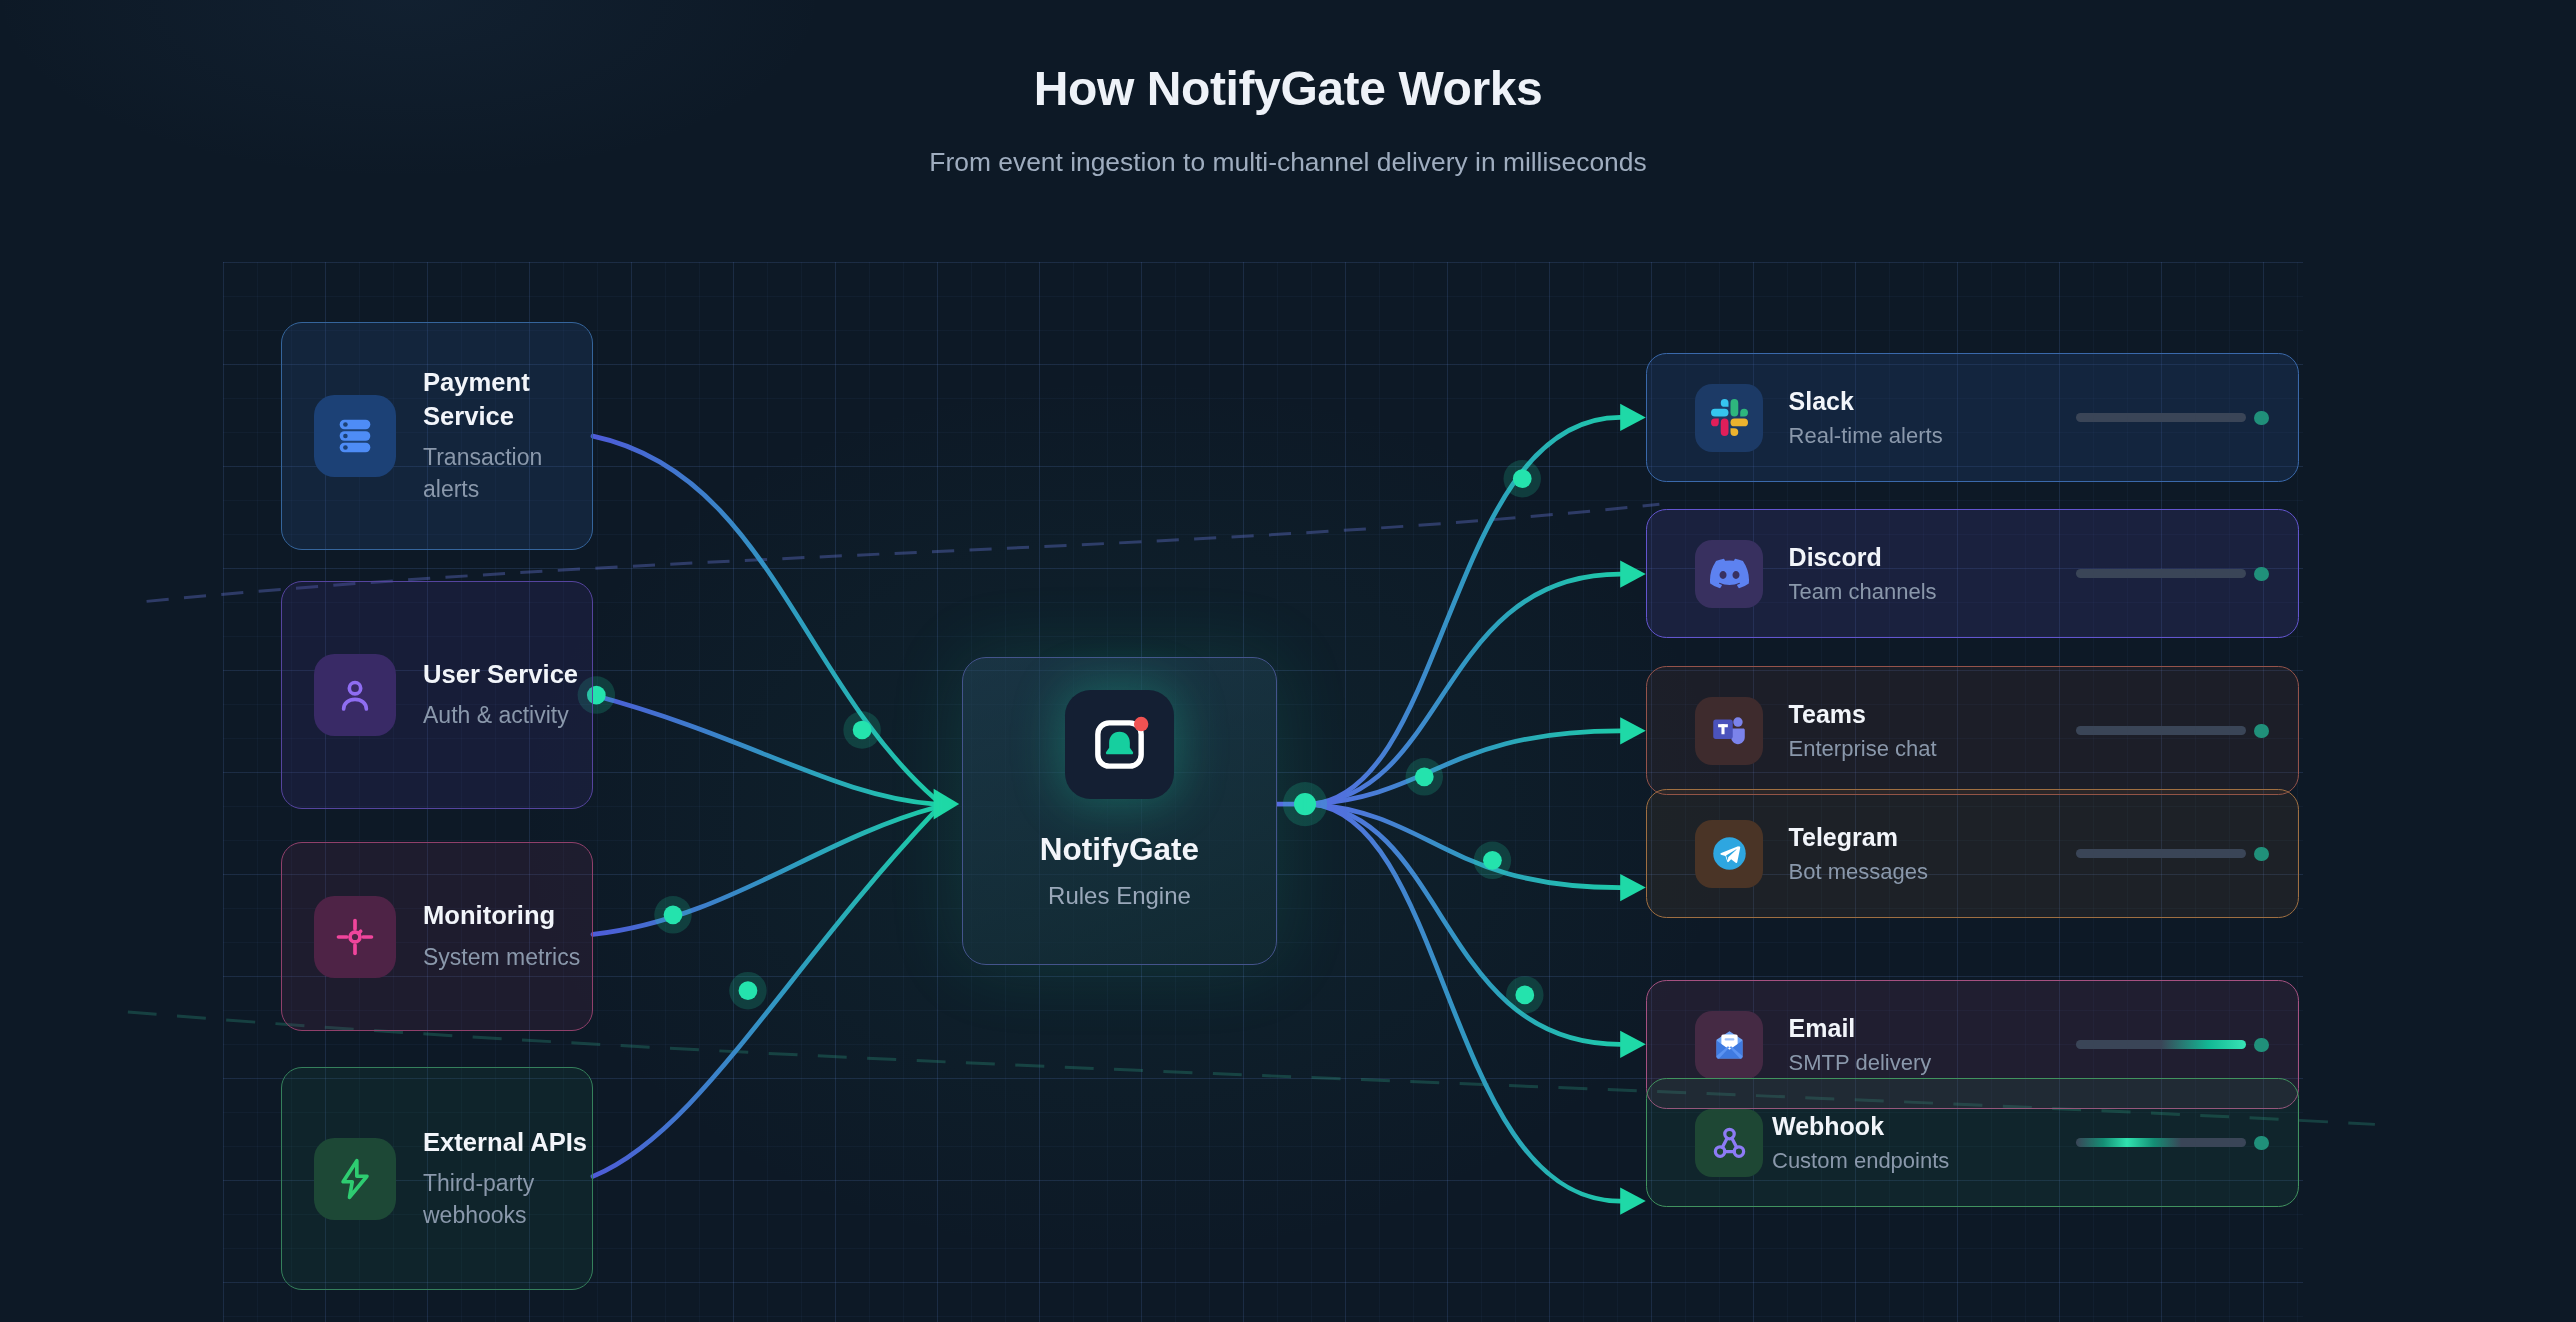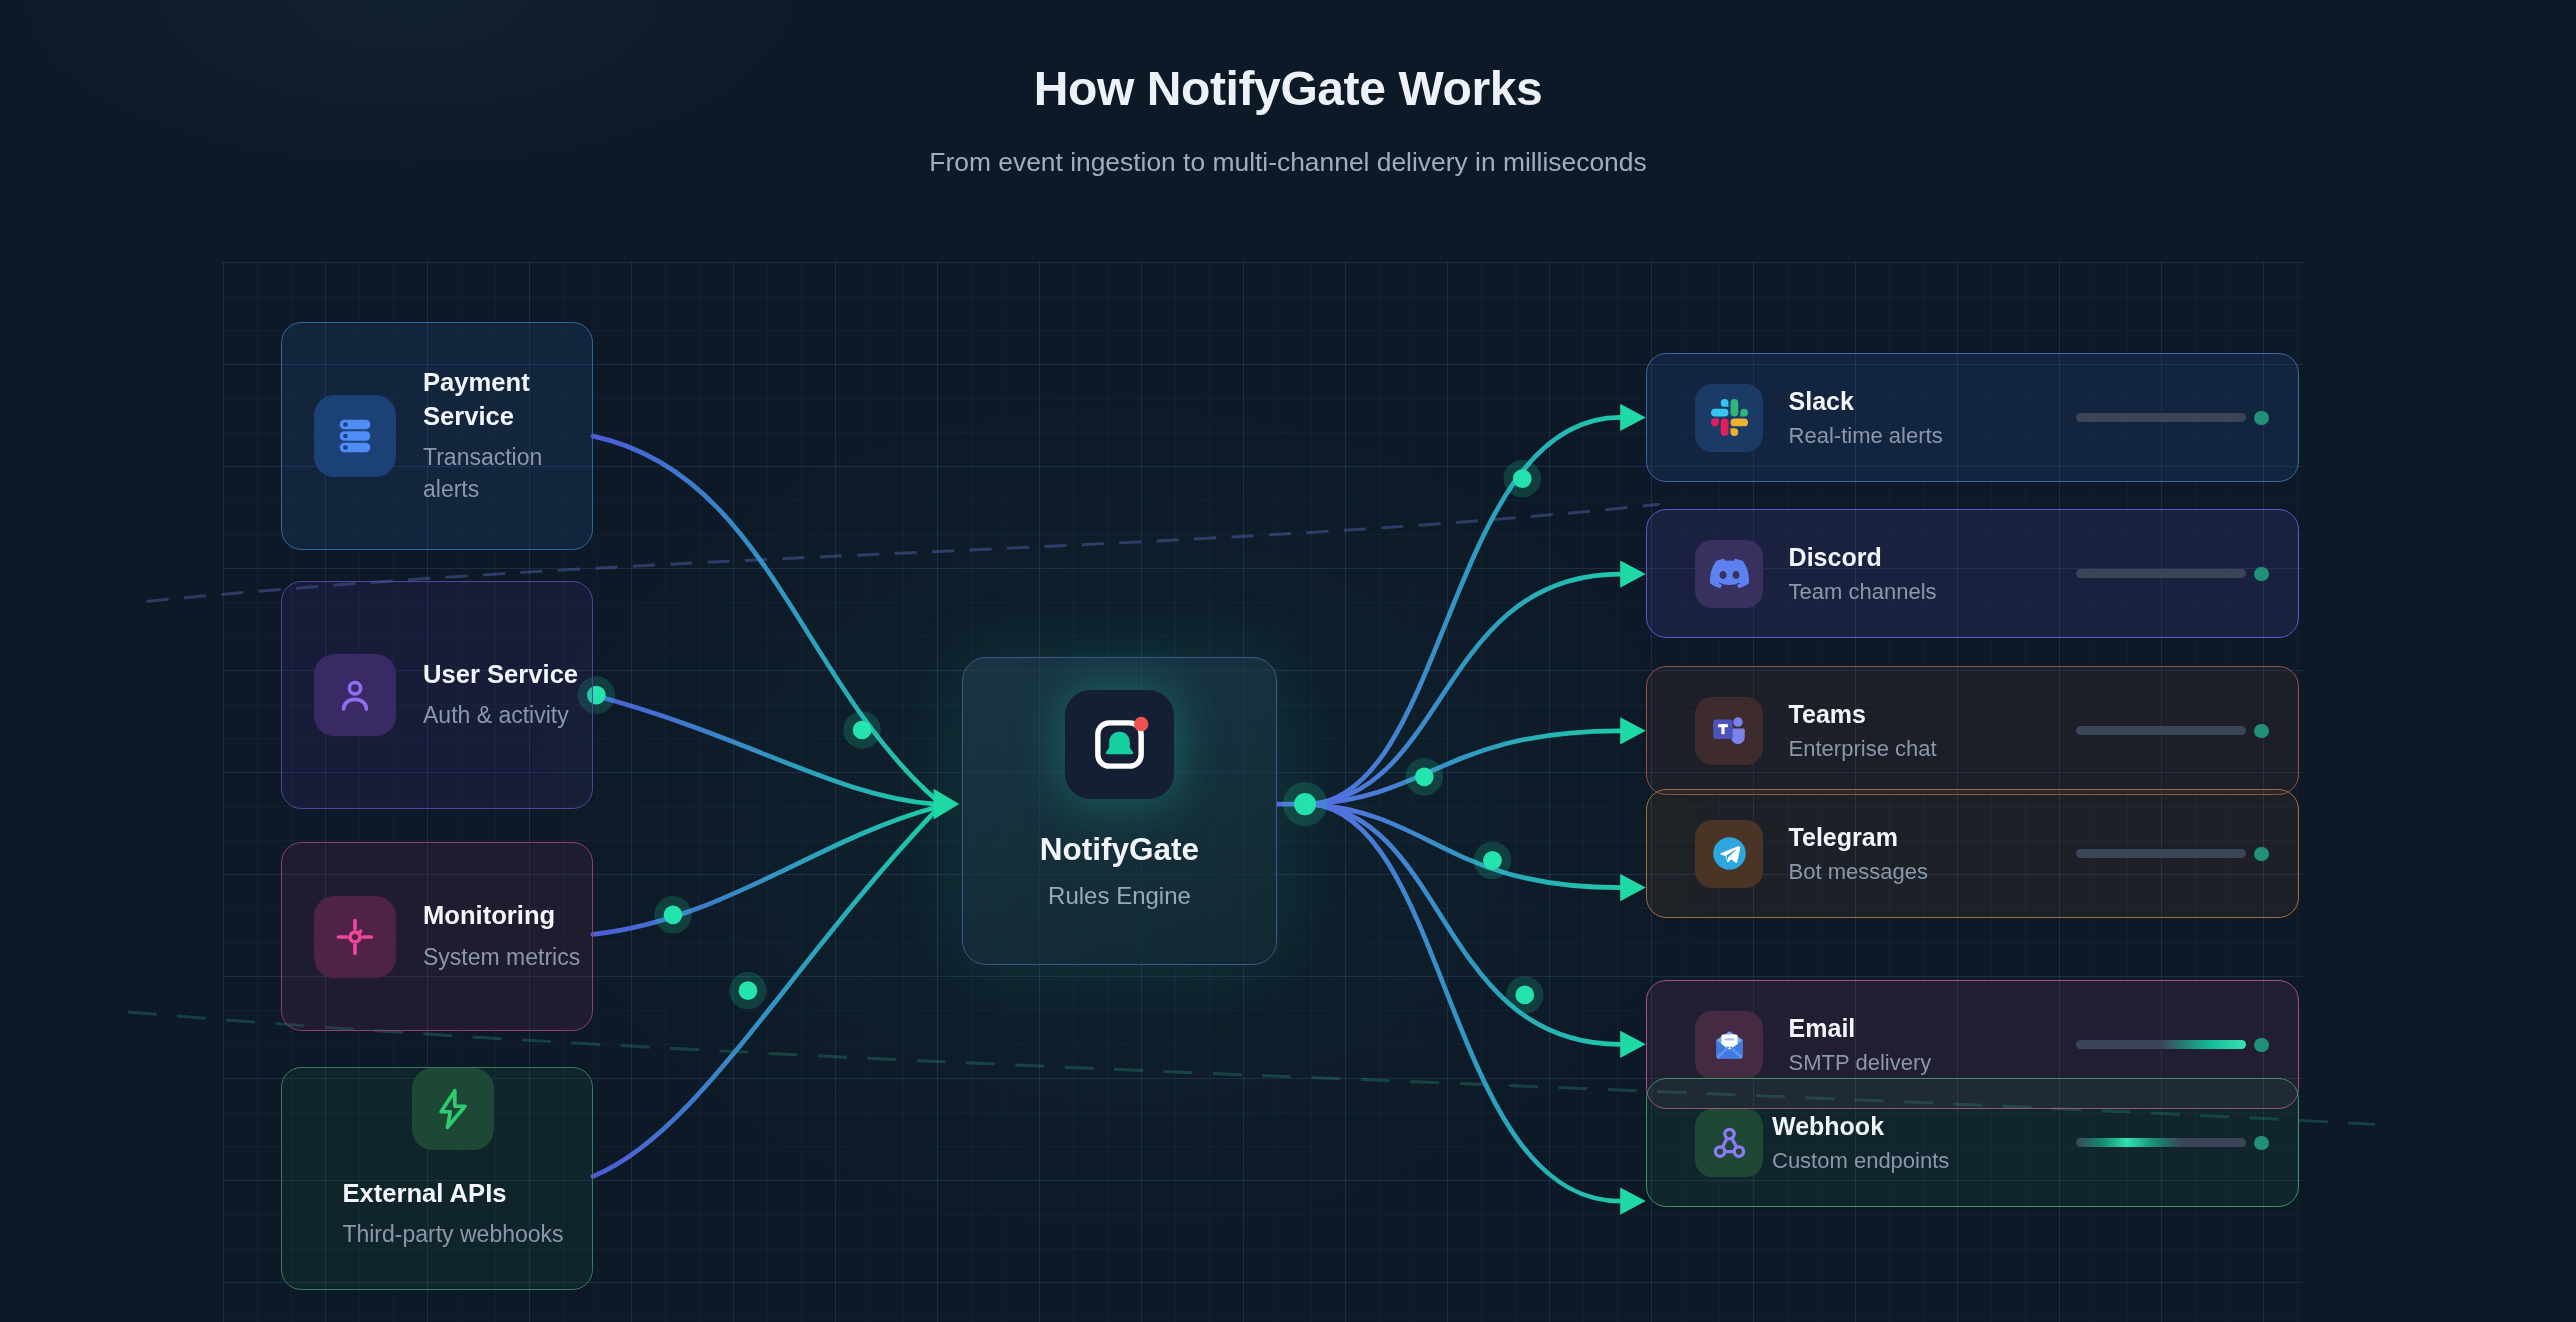--- a/index.html
+++ b/index.html
@@ -27,31 +27,31 @@
   .flows{position:absolute;left:0;top:0;z-index:2;}
 
   
   .card{position:absolute;display:flex;align-items:center;box-sizing:border-box;
     border:1.7px solid;border-radius:20.4px;z-index:3;cursor:pointer;}
   .tile{flex:0 0 auto;display:flex;align-items:center;justify-content:center;border-radius:17px;}
   .txt .t{font-weight:700;color:#f2f5fa;}
   .txt .s{color:#8a98ab;}
 
   
-  .src{left:281px;width:312px;padding-left:32px;gap:27px;}
+  .src{left:281px;width:312px;padding-left:32px;gap:27px;border-radius:21px;}
   .src .tile{width:82px;height:82px;border-radius:20.4px;}
   .src .txt .t{font-size:25.6px;line-height:1.32;}
   .src .txt .s{font-size:23px;line-height:1.38;margin-top:8.5px;}
   .src-payment{top:322px;height:228px;border-color:#35659c;background:rgba(44,86,150,0.20);}
   .src-payment .tile{background:#1c4176;}
   .src-user{top:581px;height:228px;border-color:#55449e;background:rgba(70,52,140,0.18);}
   .src-user .tile{background:#392a66;}
   .src-monitoring{top:842px;height:189px;border-color:#90406b;background:rgba(125,45,92,0.15);}
   .src-monitoring .tile{background:#4e2346;}
-  .src-external{top:1067px;height:223px;border-color:#35805c;background:rgba(32,115,78,0.13);flex-direction:column;}
+  .src-external{top:1067px;height:223px;border-color:#35805c;background:rgba(32,115,78,0.13);}
   .src-external .tile{background:#1d4836;}
 
   
   .dst{left:1646px;width:653px;height:129px;padding-left:48px;gap:25.6px;}
   .dst .tile{width:68px;height:68px;}
   .dst .txt .t{font-size:25px;line-height:1.2;}
   .dst .txt .s{font-size:22px;margin-top:7.7px;}
   .dst-slack{top:353px;border-color:#3a69ab;background:rgba(36,70,125,0.28);}
   .dst-slack .tile{background:#1c3a66;}
   .dst-discord{top:509px;border-color:#6355cf;background:rgba(78,66,160,0.20);}

